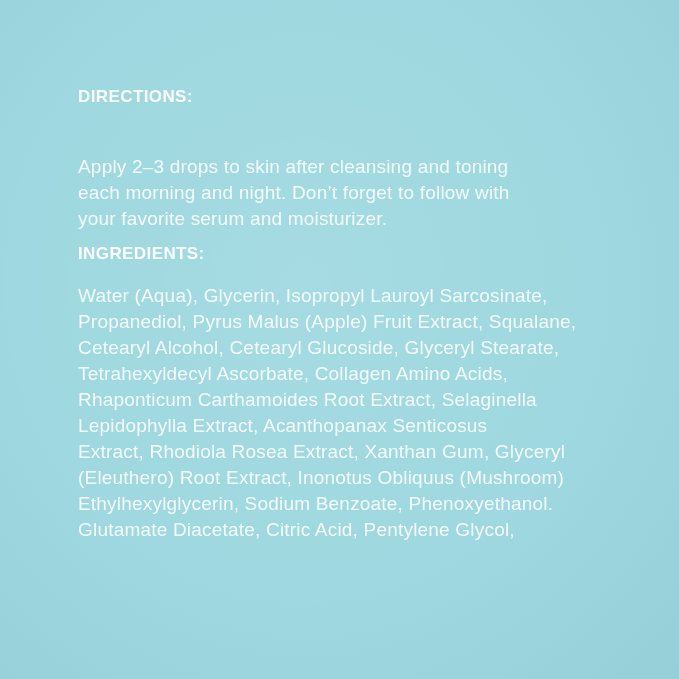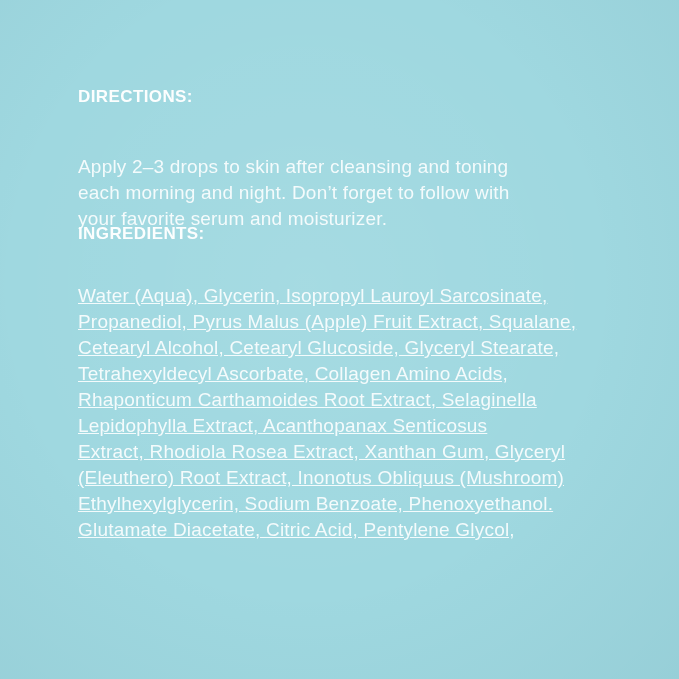--- a/index.html
+++ b/index.html
@@ -27,34 +27,34 @@
     position: absolute;
     left: 78px;
     margin: 0;
     font-size: 17px;
     line-height: 26px;
     font-weight: 700;
     letter-spacing: 0.4px;
     color: rgba(255,255,255,0.97);
   }
   .heading-directions   { top: 84px; }
-  .heading-ingredients  { top: 221px; text-align: center; }
+  .heading-ingredients  { top: 241px; text-align: center; }
   .body-text {
     position: absolute;
     left: 78px;
     width: 545px;
     margin: 0;
     font-size: 19px;
     line-height: 26px;
     letter-spacing: 0.2px;
     font-weight: 400;
     color: rgba(255,255,255,0.88);
   }
   .text-directions  { top: 126px; margin-top: 28px; }
-  .text-ingredients { top: 283px; text-decoration: underline; }
+  .text-ingredients { top: 283px; }
   .text-line {
     display: block;
     white-space: nowrap;
   }
 </style>
 </head>
 <body style="background: rgb(159, 216, 224);">
 
 <div class="label-panel">
 

